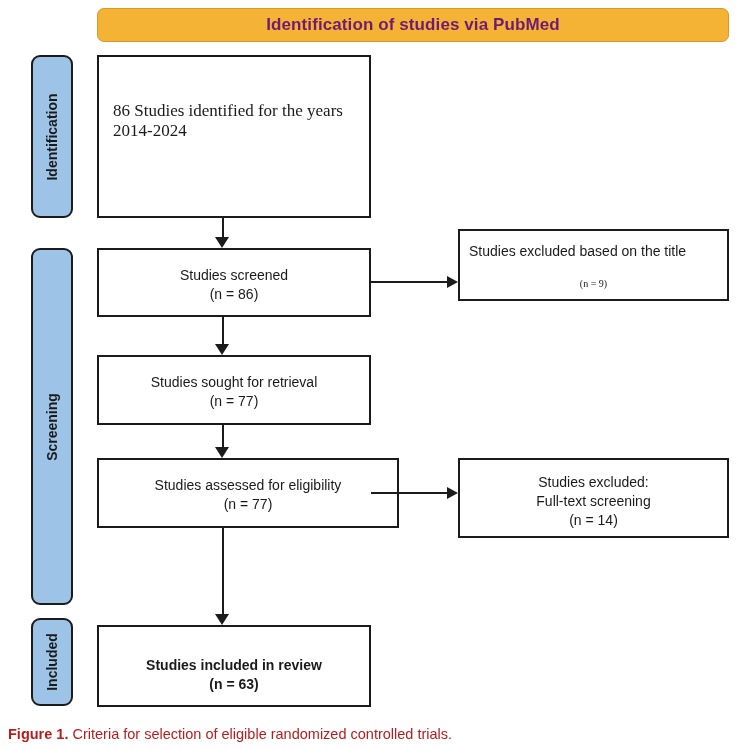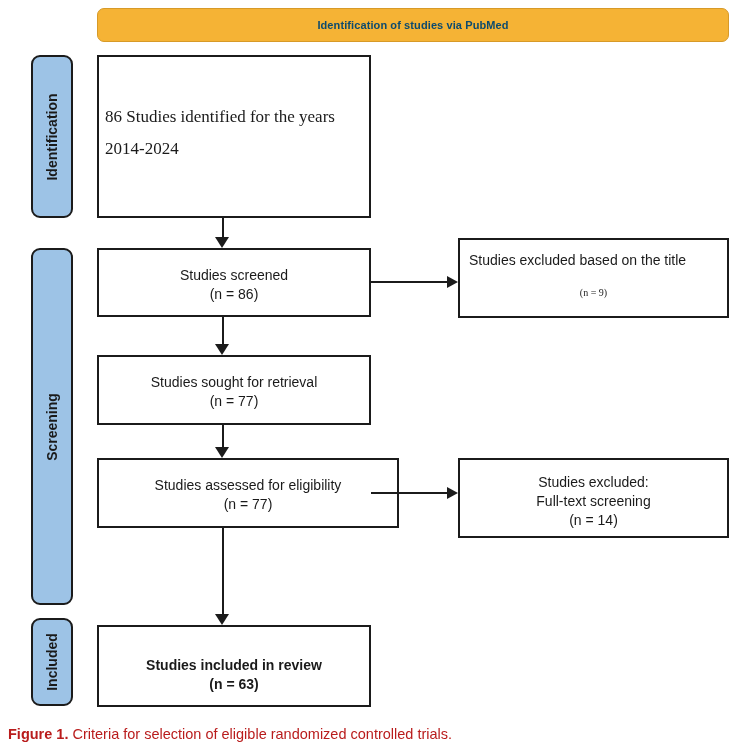--- a/index.html
+++ b/index.html
@@ -33,22 +33,22 @@
     border: 1.5px solid #D79A28;
     border-radius: 7px;
     display: flex;
     align-items: center;
     justify-content: center;
     box-sizing: border-box;
   }
   .header-bar span {
     font-family: "Liberation Sans", sans-serif;
     font-weight: bold;
-    font-size: 11px;
-    color: #0c4a6e;
+    font-size: 17px;
+    color: #701a75;
     letter-spacing: 0.1px;
   }
 
   
   .stage-bar {
     position: absolute;
     left: 31px;
     width: 42px;
     background: #9DC3E6;
     border: 2.5px solid #1b1b1b;
@@ -80,25 +80,25 @@
   .flow-box .box-text {
     position: absolute;
     left: 0; right: 0;
     color: #1a1a1a;
   }
 
   
   #box-identified { left: 97px; top: 55px; width: 274px; height: 163px; }
   #box-identified .box-text {
     top: 44px;
-    padding: 0 6px;
+    padding: 0 14px;
     text-align: left;
     font-family: "Liberation Serif", serif;
     font-size: 17px;
-    line-height: 32px;
+    line-height: 20px;
   }
 
   
   .sans-center .box-text {
     font-family: "Liberation Sans", sans-serif;
     font-size: 14px;
     line-height: 19px;
     text-align: center;
   }
 
@@ -108,21 +108,21 @@
   #box-sought     { left: 97px; top: 355px; width: 274px; height: 70px; }
   #box-sought .box-text     { top: 16px; }
 
   #box-assessed   { left: 97px; top: 458px; width: 302px; height: 70px; }
   #box-assessed .box-text   { top: 16px; }
 
   #box-included   { left: 97px; top: 625px; width: 274px; height: 82px; }
   #box-included .box-text   { top: 29px; font-weight: bold; }
 
   
-  #box-excluded-title { left: 458px; top: 238px; width: 271px; height: 80px; }
+  #box-excluded-title { left: 458px; top: 229px; width: 271px; height: 72px; }
   #box-excluded-title .line-left {
     position: absolute;
     top: 11px;
     left: 0; right: 0;
     padding: 0 9px;
     text-align: left;
     font-family: "Liberation Sans", sans-serif;
     font-size: 14px;
     line-height: 18px;
     color: #1a1a1a;

